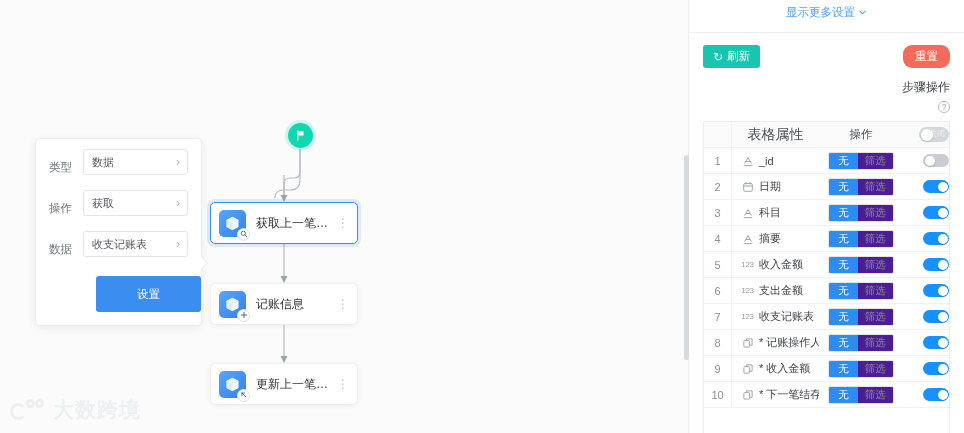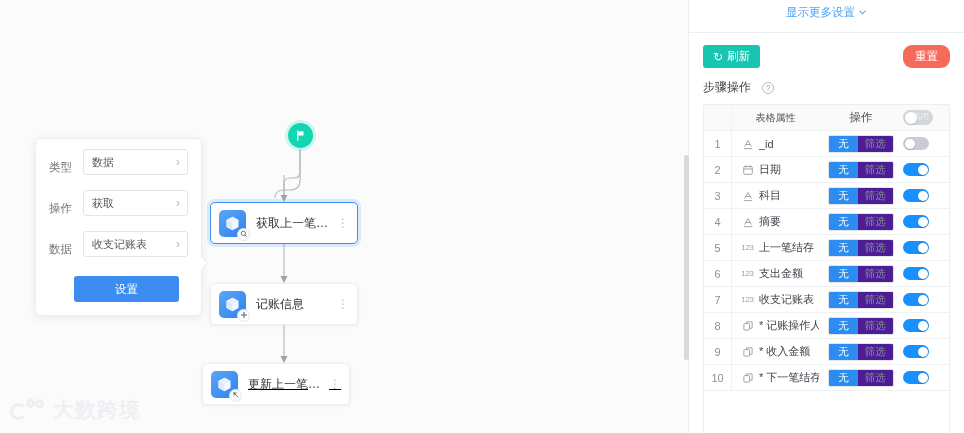--- a/index.html
+++ b/index.html
@@ -66,22 +66,22 @@
     background: #fff;
     display: flex; align-items: center; justify-content: space-between;
     padding: 0 7px 0 8px;
     font-size: 11px; color: #54585e;
     cursor: pointer;
   }
   .chev-r {
     color: #b6bac0; font-size: 12px; line-height: 1;
   }
   .settings-btn {
-    margin-top: 4px; margin-left: 25px;
-    height: 26px; width: calc(100% - 34px);
+    margin-top: 4px; margin-left: 47px;
+    height: 36px; width: calc(100% - 34px);
     background: #3b8ef0; border: none; border-radius: 3px;
     color: #fff; font-size: 11.5px; cursor: pointer;
     font-family: inherit;
   }
   
   .card-arrow {
     position: absolute; right: -6px; top: 118px;
     width: 0; height: 0;
     border-top: 6px solid transparent;
     border-bottom: 6px solid transparent;
@@ -109,21 +109,21 @@
     box-shadow: 0 1px 5px rgba(0,0,0,.06);
     display: flex; align-items: center;
     padding: 0 8px 0 8px;
   }
   .node.selected {
     border: 1px solid #3b8ef0;
     box-shadow: 0 0 0 3px rgba(59,142,240,.16);
   }
   .node-1 { left: 210px; top: 202px; }
   .node-2 { left: 210px; top: 283px; }
-  .node-3 { left: 202px; top: 363px; text-decoration: underline; }
+  .node-3 { left: 210px; top: 363px; }
 
   .node-icon {
     position: relative;
     width: 27px; height: 27px; border-radius: 5px;
     background: linear-gradient(135deg,#5aa6f7 0%,#2f82ee 100%);
     flex: 0 0 27px;
     display: flex; align-items: center; justify-content: center;
   }
   .node-icon svg { display: block; }
   .node-badge {
@@ -177,23 +177,23 @@
     font-family: inherit;
   }
   .btn-reset {
     background: #f56a5a; color: #fff; border: none; border-radius: 9px;
     height: 23px; padding: 0 12px; font-size: 11.5px; cursor: pointer;
     font-family: inherit;
   }
   .refresh-glyph { font-size: 12px; line-height: 1; display: inline-block; }
 
   .section-title {
-    display: flex; align-items: center; gap: 11px;
+    display: flex; align-items: flex-end; gap: 5px;
     padding: 11px 14px 8px 14px;
-    font-size: 12px; color: #3b3f45;
+    font-size: 12px; color: #3b3f45; flex-direction: column;
   }
   .help-icon {
     width: 12px; height: 12px; border-radius: 50%;
     border: 1px solid #b9bdc4; color: #a4a8af;
     font-size: 8.5px; line-height: 10px; text-align: center;
     cursor: pointer;
   }
 
   
   .tbl {
@@ -218,27 +218,27 @@
     flex: 0 0 28px; text-align: center; font-size: 11px; color: #8b9098;
     border-right: 1px solid #f0f1f3; height: 100%;
     display: flex; align-items: center; justify-content: center;
   }
   .tbl-head .c-idx { border-right: 1px solid #f0f1f3; }
   .c-name {
     flex: 1; display: flex; align-items: center; gap: 5px;
     padding-left: 9px; font-size: 11px; color: #40454c;
     overflow: hidden; white-space: nowrap;
   }
-  .tbl-head .c-name { justify-content: center; padding-left: 0; font-size: 10px; color: #4b5057;}
+  .tbl-head .c-name { justify-content: center; padding-left: 0; font-size: 14px; color: #4b5057;}
   .c-op {
     flex: 0 0 84px; display: flex; align-items: center; justify-content: center;
   }
   .tbl-head .c-op { font-size: 11.5px; color: #4b5057; }
   .c-tog {
-    flex: 0 0 46px; display: flex; align-items: center; justify-content: flex-start;
+    flex: 0 0 46px; display: flex; align-items: center; justify-content: flex-end;
   }
 
   .type-icon {
     flex: 0 0 13px; width: 13px; height: 13px;
     display: flex; align-items: center; justify-content: center;
     color: #9ba0a8;
   }
   .type-icon svg { display: block; }
   .ti-num { font-size: 8px; color: #9ba0a8; letter-spacing: -.3px; font-family: "Liberation Sans", sans-serif;}
 
@@ -528,21 +528,21 @@
             <div class="c-tog">
               <div class="switch on">
                 <div class="knob"></div>
               </div>
             </div>
           </div>
           <div class="tbl-row">
             <div class="c-idx">5</div>
             <div class="c-name">
               <span class="type-icon ti-num">123</span>
-              <span>上一笔结存</span>
+              <span>收入金额</span>
             </div>
             <div class="c-op">
               <div class="seg">
                 <div class="seg-a">无</div>
                 <div class="seg-b">筛选</div>
               </div>
             </div>
             <div class="c-tog">
               <div class="switch on">
                 <div class="knob"></div>

